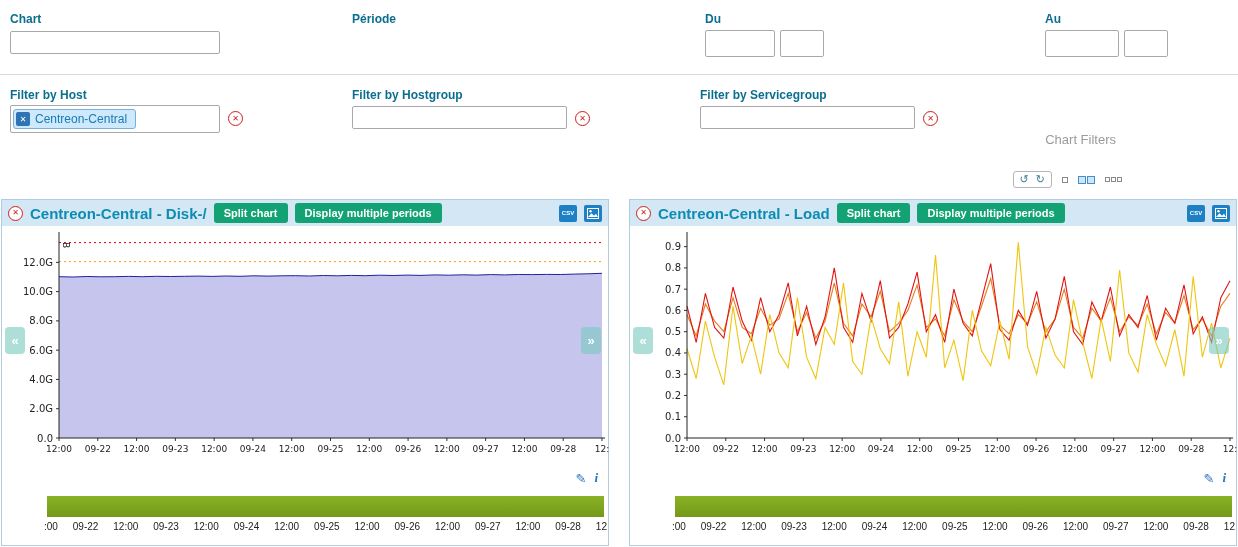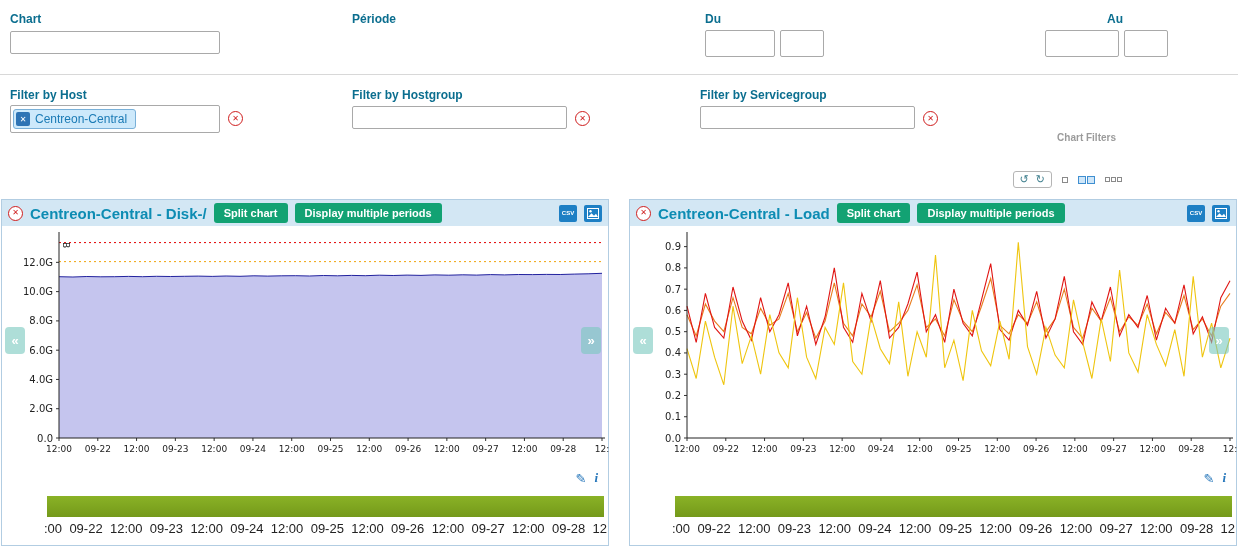--- a/index.html
+++ b/index.html
@@ -15,21 +15,21 @@
     background:linear-gradient(#fdfdfd,#ececec);border-radius:4px;display:flex;
     align-items:center;font-size:12px;padding:0 20px 0 8px;cursor:pointer;white-space:nowrap}
   .sel-arrows{position:absolute;right:2px;top:3px;width:14px;height:17px;display:flex;
     flex-direction:column;align-items:center;justify-content:center;font-size:5px;
     color:#555;line-height:6px}
   .divider{position:absolute;left:0;width:1238px;border-top:1px solid #d8d8d8}
   .circle-x{display:inline-flex;align-items:center;justify-content:center;width:15px;height:15px;
     border:1px solid #cf1d1d;border-radius:50%;color:#cf1d1d;font-size:8px;font-weight:bold;
     background:#fff;cursor:pointer;line-height:1}
   .clear-x{position:absolute}
-  .section-label{position:absolute;font-size:10px;font-weight:bold;color:#9b9b9b}
+  .section-label{position:absolute;font-size:13px;font-weight:normal;color:#9b9b9b}
   .tag-input{position:absolute;left:10px;top:105px;width:210px;height:28px;border:1px solid #a9a9a9;
     display:flex;align-items:center;padding:2px;background:#fff;border-radius:2px}
   .chip{display:inline-flex;align-items:center;background:#cde9fb;border:1px solid #79b0d8;
     border-radius:3px;padding:2px 8px 2px 2px;color:#1a7ab5;font-size:12px;gap:5px}
   .chip-x{width:14px;height:14px;background:#2e74b5;color:#fff;border-radius:2px;font-size:8px;
     display:inline-flex;align-items:center;justify-content:center;cursor:pointer}
 
   
   .view-toolbar{position:absolute;top:171px;right:6px;display:flex;align-items:center;gap:10px}
   .refresh-box{border:1px solid #b5b5b5;border-radius:3px;padding:1px 6px;display:flex;gap:7px;
@@ -62,38 +62,38 @@
     gap:16px;font-size:12px;color:#222;align-items:center}
   .legend-item{display:inline-flex;align-items:center;gap:4px;cursor:pointer}
   .swatch{width:11px;height:11px;display:inline-block}
   .chart-tools{position:absolute;right:10px;top:270px;display:flex;gap:8px;align-items:center}
   .pencil{color:#2576ba;font-size:13px;cursor:pointer}
   .info{color:#2576ba;font-size:13px;font-weight:bold;font-style:italic;
     font-family:"Liberation Serif","DejaVu Serif",serif;cursor:pointer}
   .timeline{position:absolute;left:45px;top:296px;width:557px;height:21px;
     background:linear-gradient(#8ab226,#74991a);cursor:pointer}
   .timeline-labels{position:absolute;left:42px;top:321px;width:563px;display:flex;
-    justify-content:space-between;font-size:13px;color:#222}
+    justify-content:space-between;font-size:10px;color:#222}
   .timeline-labels span{white-space:nowrap}
 </style>
 </head>
 <body>
 
 <div class="root">
 
   <div class="flabel" style="left:10px;top:12px">Chart</div>
   <input class="tinput" style="left: 10px; top: 31px; width: 210px;" value="">
 
   <div class="flabel" style="left:352px;top:12px">Période</div>
 
   <div class="flabel" style="left:705px;top:12px">Du</div>
   <input class="tinput" style="left: 705px; top: 30px; width: 70px; height: 27px;" value="">
   <input class="tinput" style="left: 780px; top: 30px; width: 44px; height: 27px;" value="">
 
-  <div class="flabel" style="left:1107px;top:12px">Au</div>
+  <div class="flabel" style="left:1045px;top:12px">Au</div>
   <input class="tinput" style="left: 1045px; top: 30px; width: 74px; height: 27px;" value="">
   <input class="tinput" style="left: 1124px; top: 30px; width: 44px; height: 27px;" value="">
 
   <div class="divider" style="top:74px"></div>
 
   <div class="flabel" style="left:10px;top:88px">Filter by Host</div>
   <div class="tag-input">
     <span class="chip">
       <span class="chip-x">✕</span>
       <span>Centreon-Central</span>

